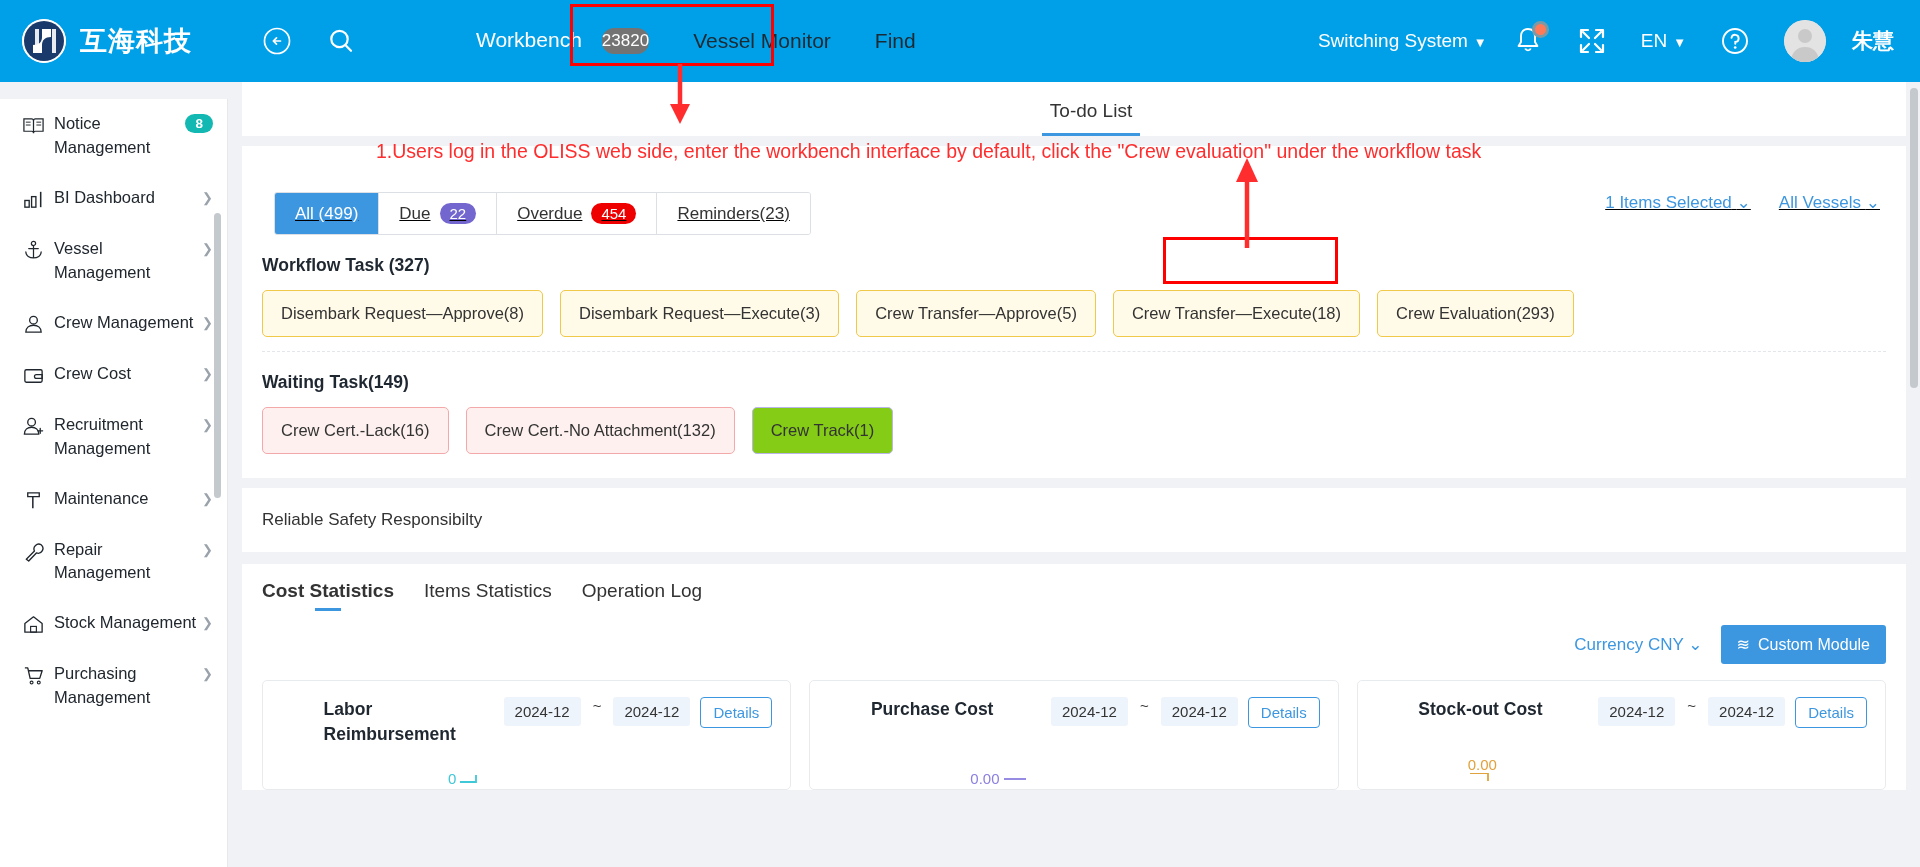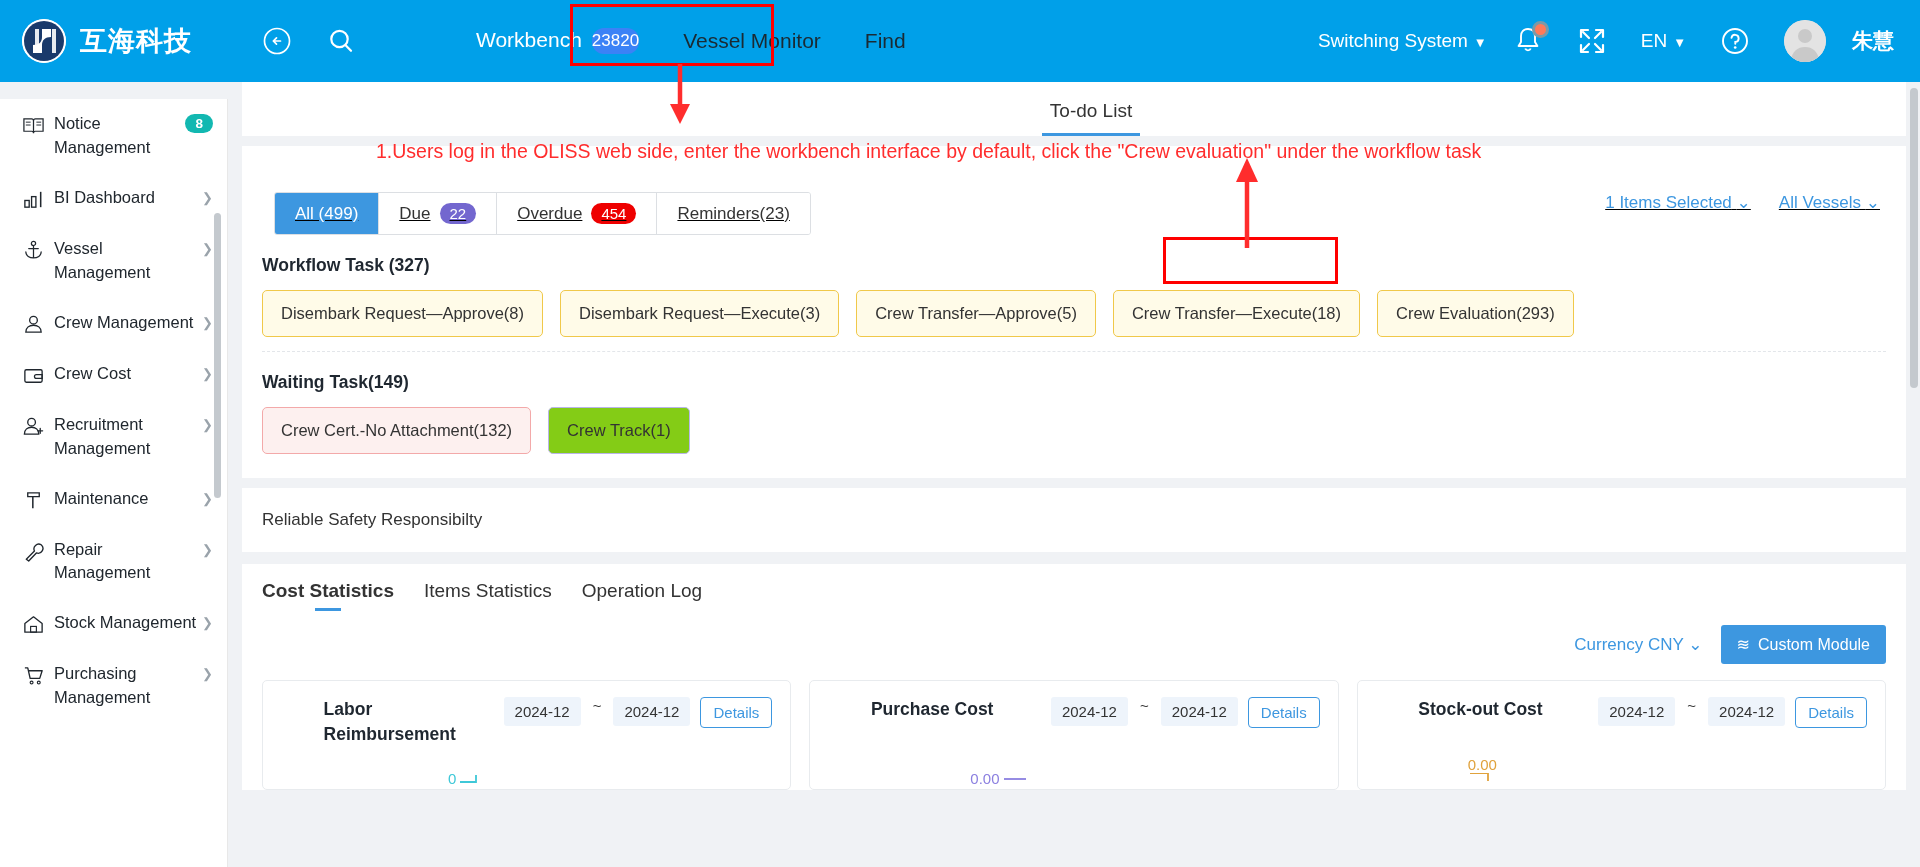--- a/index.html
+++ b/index.html
@@ -30,22 +30,22 @@
     cursor: pointer;
   }
   .topbar-left-icons { display: flex; align-items: center; gap: 18px; margin-left: 14px; }
 
   .topbar-menu { display: flex; align-items: center; gap: 0; margin-left: 90px; }
   .tb-item {
     font-size: 21px; color: #1a2a33; padding: 10px 22px; cursor: pointer; white-space: nowrap;
   }
   .tb-item.active { color: #fff; }
   .tb-badge {
-    display: inline-block; background: #3b82f6; color: #fff; font-size: 17px;
-    border-radius: 12px; padding: 3px 0; margin-left: 10px; vertical-align: middle;
+    display: inline-block; background: #737373; color: #fff; font-size: 17px;
+    border-radius: 12px; padding: 3px 0; margin-left: 20px; vertical-align: middle;
   }
   .wb-highlight {
     position: absolute; left: 570px; top: 4px; width: 204px; height: 62px;
     border: 3px solid #ff0000; pointer-events: none;
   }
 
   .topbar-right { margin-left: auto; display: flex; align-items: center; gap: 26px; padding-right: 26px; }
   .switch-system { color: #fff; font-size: 19px; cursor: pointer; white-space: nowrap; }
   .caret { display: inline-block; margin-left: 6px; font-size: 13px; }
   .bell-wrap { position: relative; width: 30px; height: 34px; cursor: pointer; }
@@ -411,20 +411,21 @@
         <div class="chip">Disembark Request—Approve(8)</div>
         <div class="chip">Disembark Request—Execute(3)</div>
         <div class="chip">Crew Transfer—Approve(5)</div>
         <div class="chip">Crew Transfer—Execute(18)</div>
         <div class="chip">Crew Evaluation(293)</div>
       </div>
       <div class="divider-dotted"></div>
 
       <div class="sec-title">Waiting Task(149)</div>
       <div class="chips">
+        <div class="chip pinkish">Crew Cert.-Lack(16)</div>
         <div class="chip pinkish">Crew Cert.-No Attachment(132)</div>
         <div class="chip violet">Crew Track(1)</div>
       </div>
       <div style="height:10px"></div>
     </div>
 
     <div class="safety">
       <div class="safety-text">Reliable Safety Responsibilty</div>
     </div>
 

